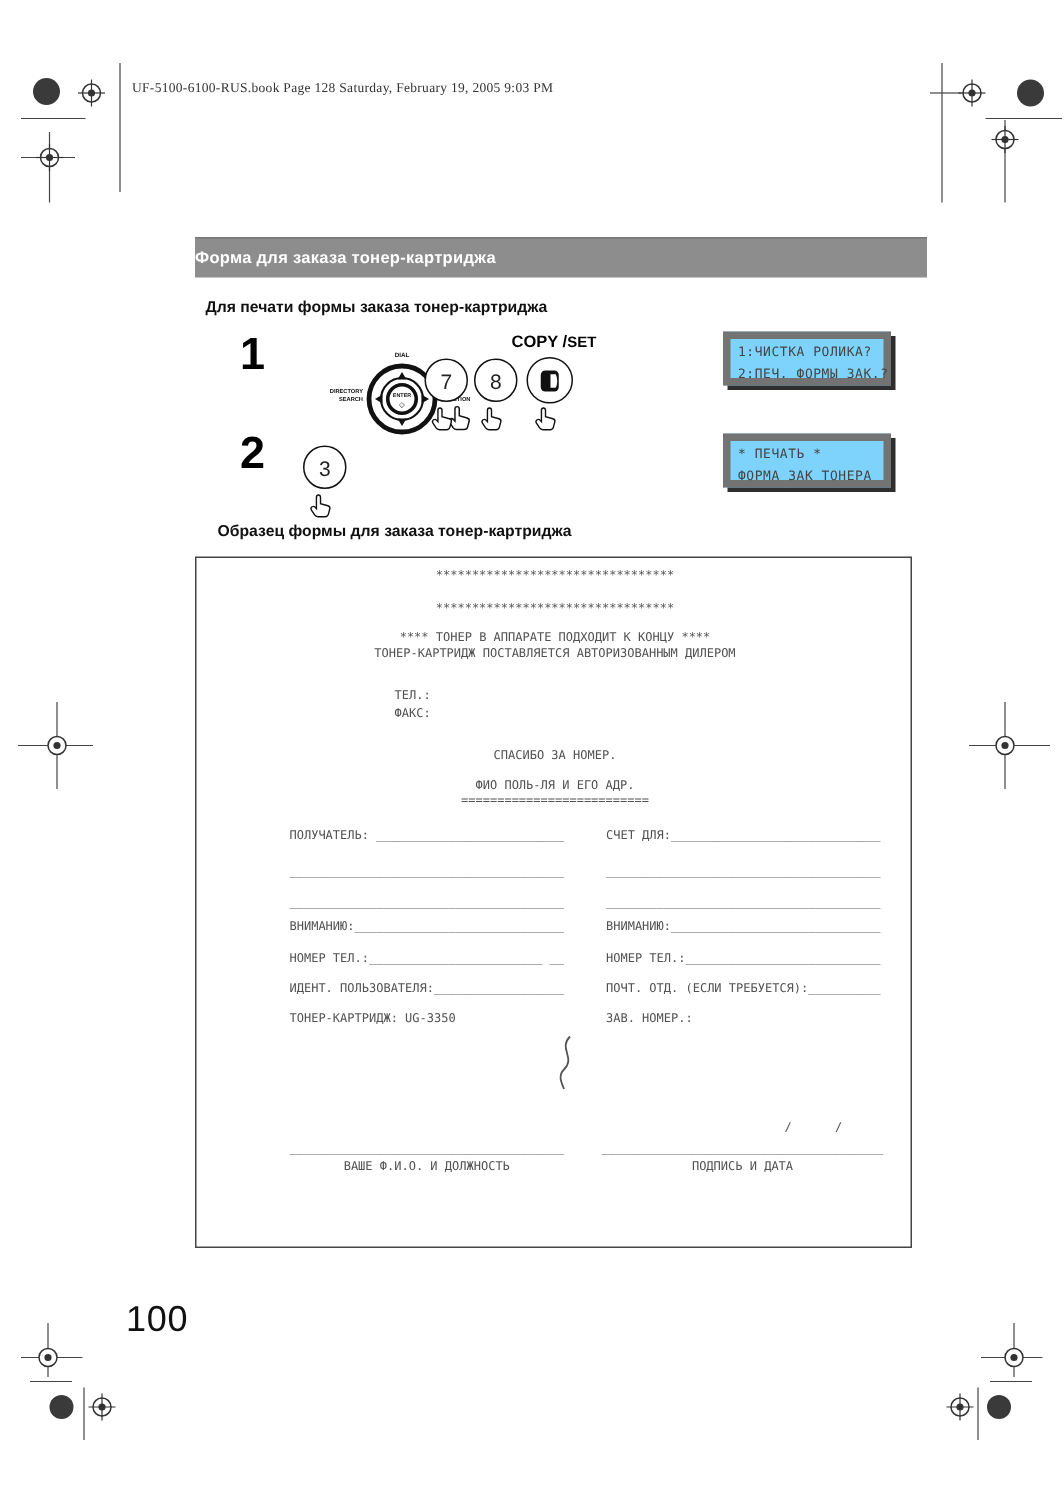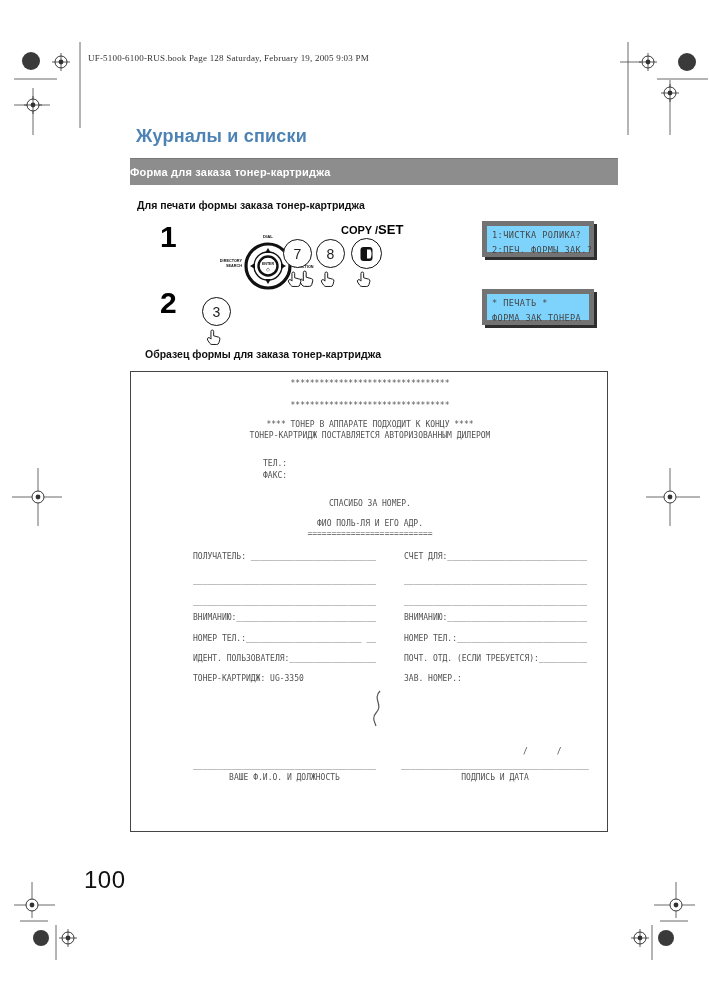--- a/index.html
+++ b/index.html
@@ -15,21 +15,21 @@
   .banner{left:130px;top:158px;width:488px;height:26px;background:#8d8d8d;border-top:1px solid #777;}
   .banner span{display:block;padding-left:0;line-height:26px;font-size:11px;font-weight:bold;color:#ffffff;letter-spacing:.2px;}
   .bold-label{font-size:10.5px;font-weight:bold;color:#111;}
 
   
   .step-num{font-size:30px;font-weight:bold;color:#000;line-height:1;}
   .key-btn{border:1.6px solid #111;border-radius:50%;background:#fff;display:flex;
            align-items:center;justify-content:center;font-size:14px;color:#222;
            font-family:"Liberation Sans",sans-serif;}
   .copyset-label{font-weight:bold;font-size:11px;color:#000;}
-  .copyset-label .sm{font-size:13px;}
+  .copyset-label .sm{font-size:10px;}
 
   
   .lcd{left:482px;width:112px;height:36px;background:#7dd3fc;border:5px solid #737373;
        box-shadow:3px 3px 0 0 #2e2e2e;padding:2px 5px;box-sizing:border-box;}
   .lcd div{font-family:"DejaVu Sans Mono",monospace;font-size:8.6px;line-height:15px;
            color:#454545;letter-spacing:.4px;white-space:pre;}
 
   
   .form-box{left:130px;top:371px;width:478px;height:461px;border:1px solid #444;background:#fff;box-sizing:border-box;}
   .mono{font-family:"DejaVu Sans Mono",monospace;font-size:8px;color:#525252;white-space:pre;line-height:11px;}
@@ -129,21 +129,20 @@
     <g fill="#3a3a3a">
       <circle cx="31" cy="61" r="9"></circle>
       <circle cx="687" cy="62" r="9"></circle>
       <circle cx="41" cy="938" r="8"></circle>
       <circle cx="666" cy="938" r="8"></circle>
     </g>
   </svg>
 
   <div class="abs doc-header">UF-5100-6100-RUS.book  Page 128  Saturday, February 19, 2005  9:03 PM</div>
 
-  <div class="abs section-title">Журналы и списки</div>
 
   <div class="abs banner">
     <span>Форма для заказа тонер-картриджа</span>
   </div>
 
   <div class="abs bold-label" style="left:137px;top:199px;">Для печати формы заказа тонер-картриджа</div>
 
   <div class="abs step-num" style="left:160px;top:222px;">1</div>
 
   <svg class="abs" style="left:214px;top:226px;" width="108" height="74" viewBox="0 0 108 74">

